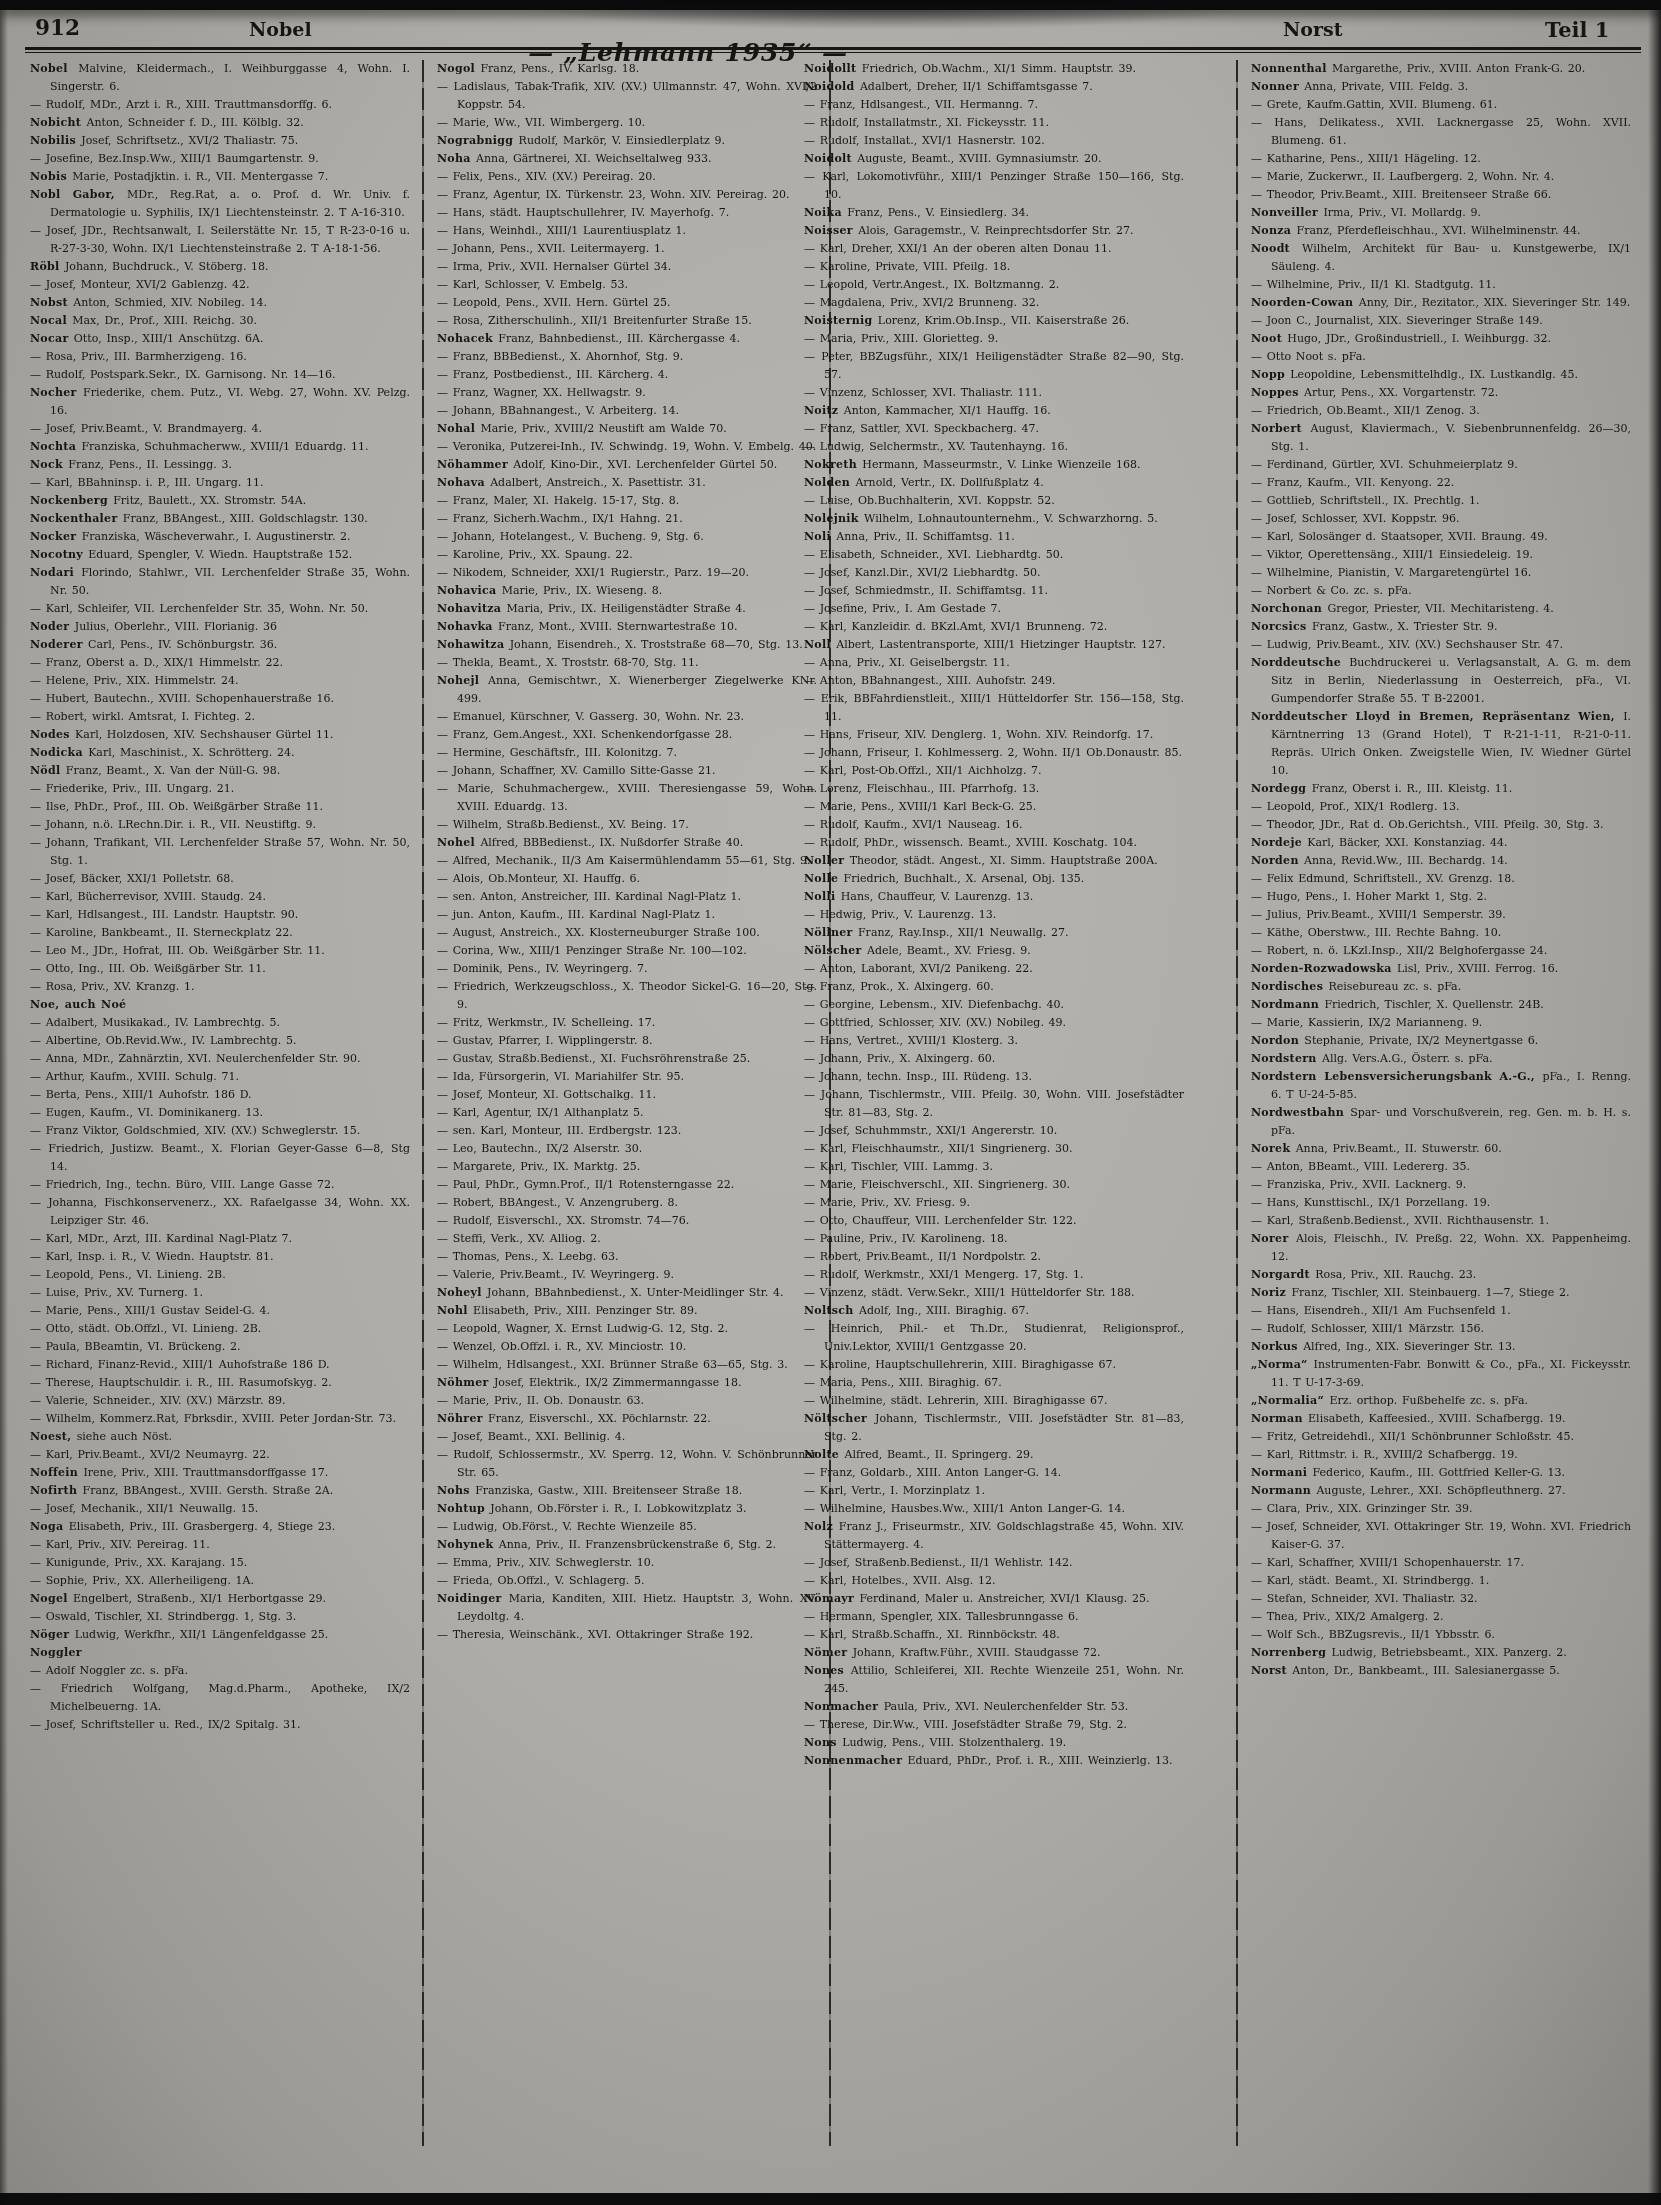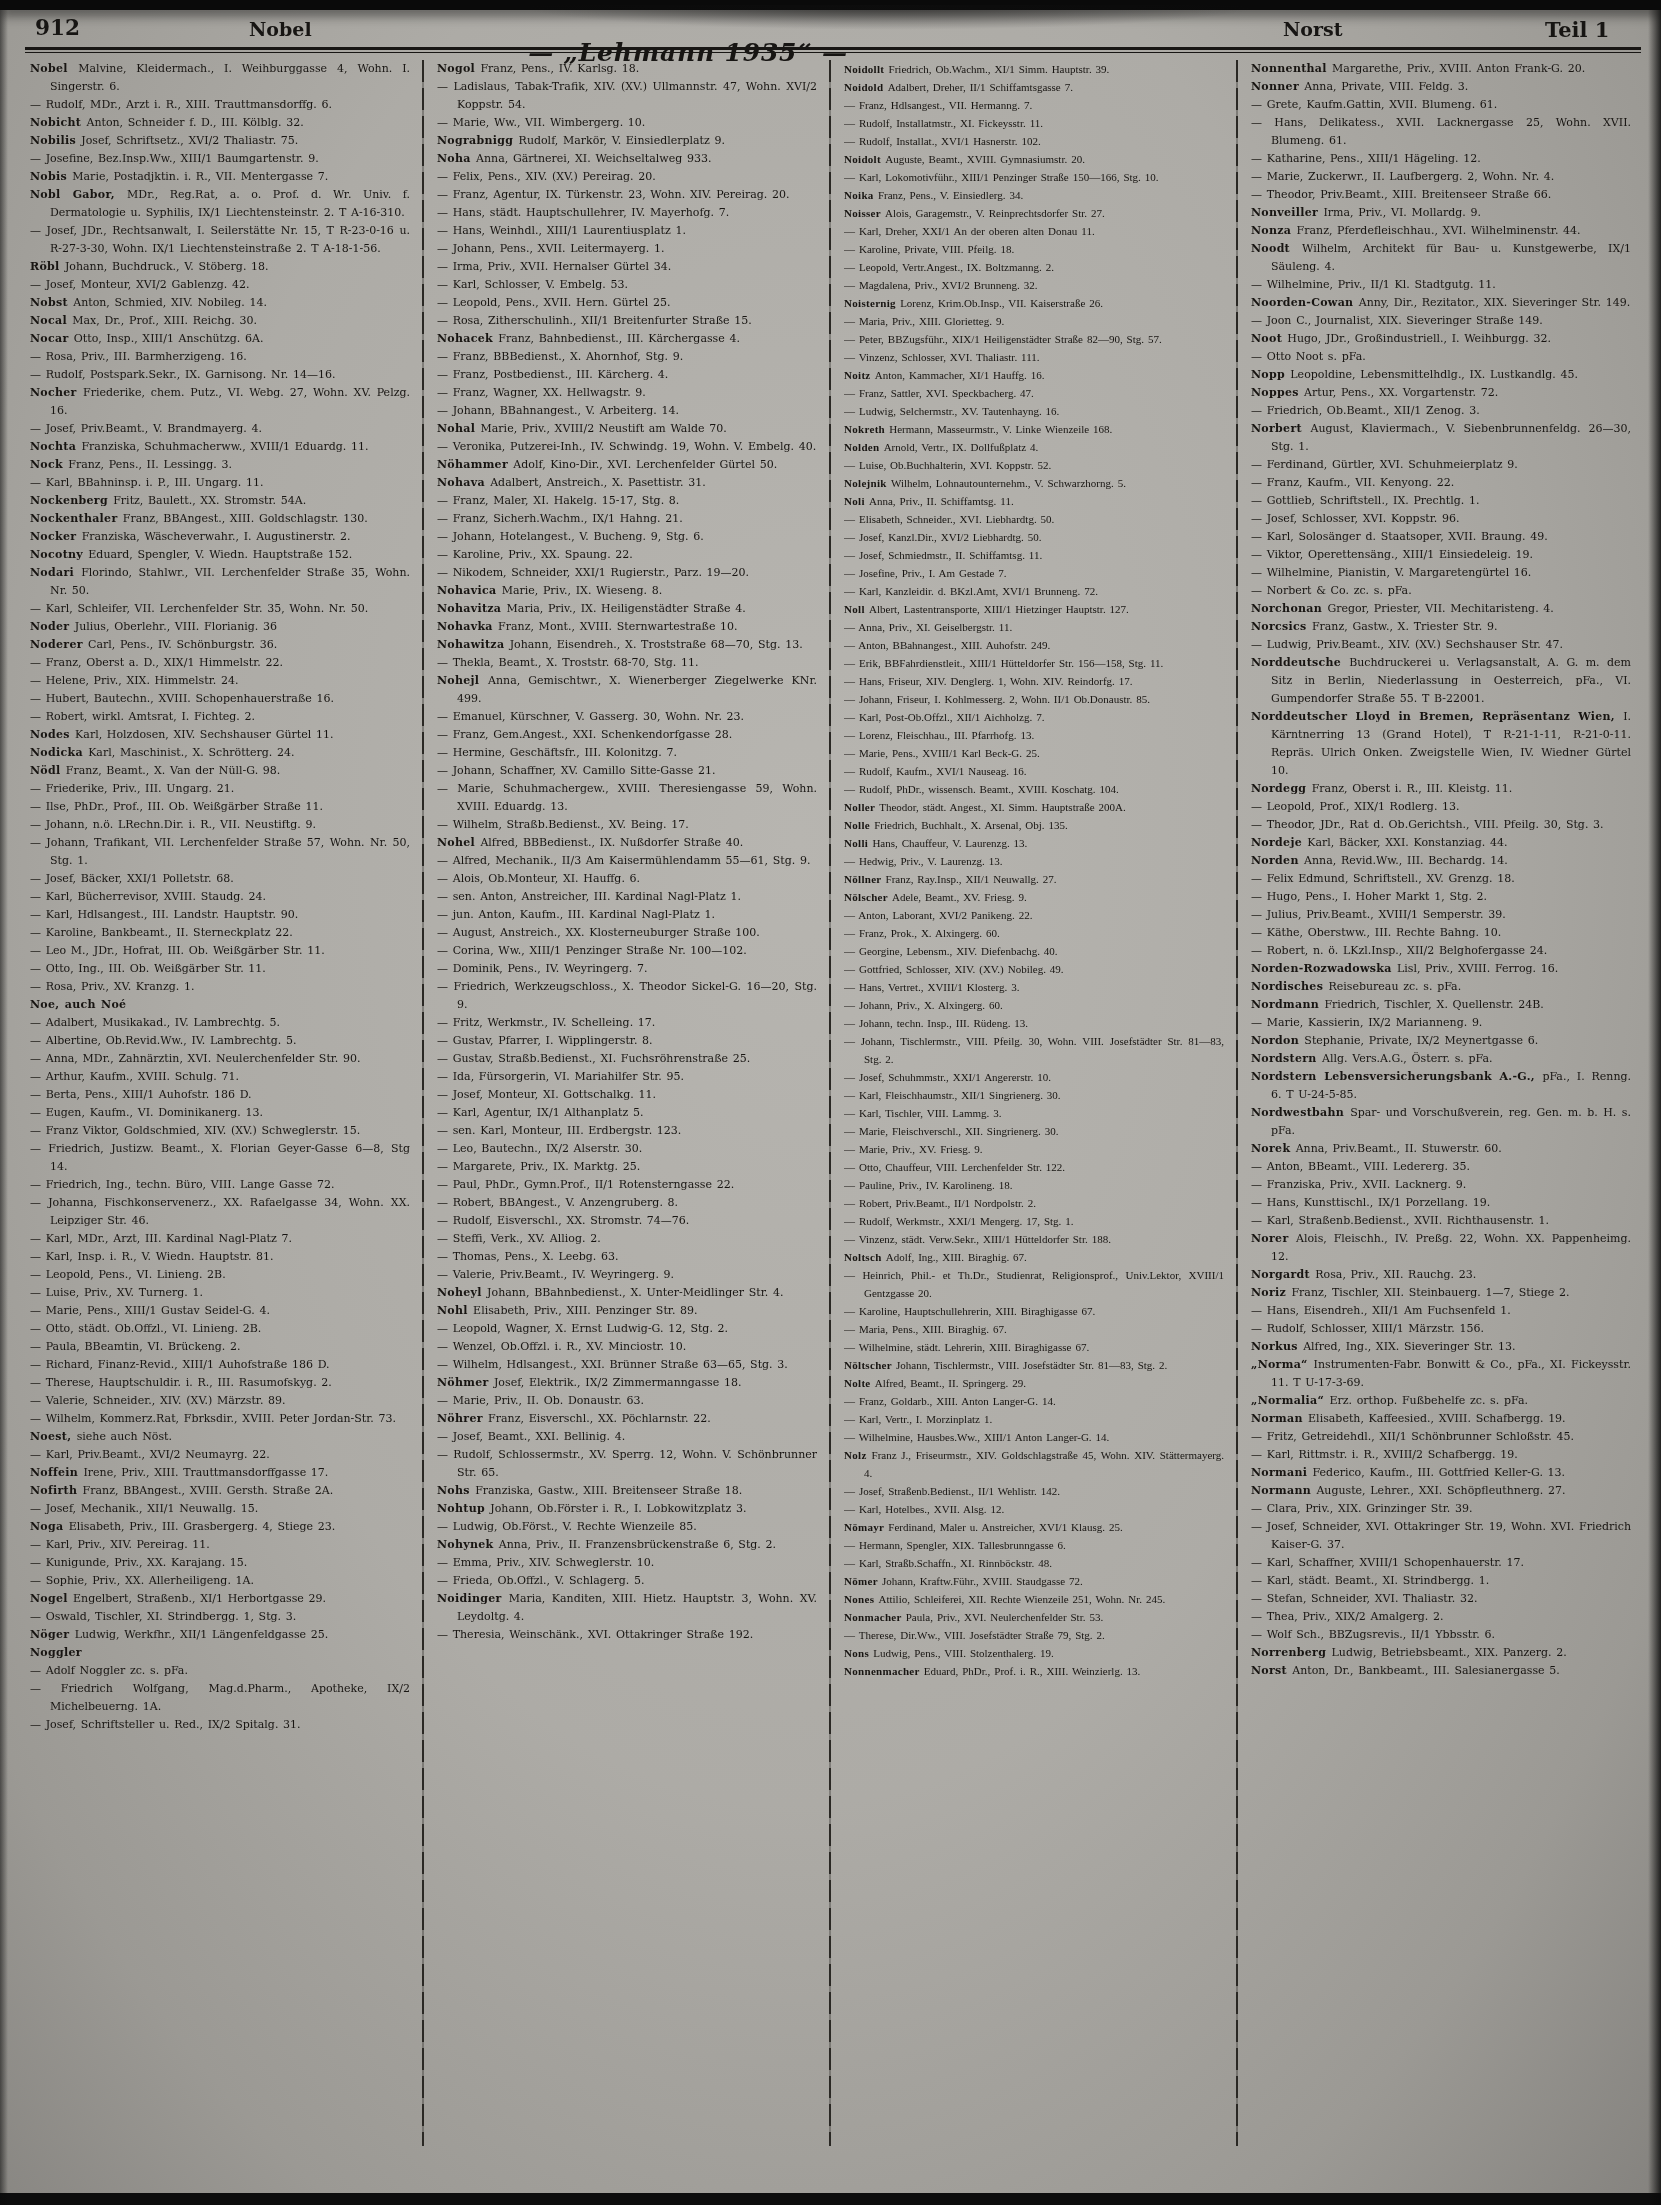--- a/index.html
+++ b/index.html
@@ -25,21 +25,21 @@
          font-size:25px;font-weight:bold;font-style:italic;letter-spacing:0.8px;margin-top:25px;}
   .guide-right{position:absolute;left:1283px;top:6.6px;font-size:19px;font-weight:bold;}
   .part{position:absolute;left:1545px;top:5px;font-size:21px;font-weight:bold;}
   .rule{position:absolute;left:25px;width:1616px;background:#181614;}
   .rule.r1{top:47px;height:3.3px;}
   .rule.r2{top:52px;height:1.3px;}
 
   .colwrap{position:absolute;top:60px;height:2086px;overflow:hidden;color:#181512;}
   .c0{left:30px;width:380px;}
   .c1{left:437px;width:380px;}
-  .c2{left:844px;width:380px;font-family:Liberation Serif, serif;}
+  .c2{left:804px;width:380px;}
   .c3{left:1251px;width:380px;}
   .vrule{position:absolute;top:60px;height:2086px;width:1.7px;
          background:repeating-linear-gradient(to bottom,#2a2824 0 21.6px, rgba(42,40,36,.35) 21.6px 28px);}
   .v0{left:422px;} .v1{left:829px;} .v2{left:1236px;}
 
   .entry{font-size:11px;line-height:18px;text-align:justify;
          padding-left:20px;text-indent:-20px;word-spacing:1.2px;}
   .surname{font-weight:bold;letter-spacing:0.3px;}
 
   .footer{position:absolute;left:0;top:2155px;width:1661px;text-align:center;

